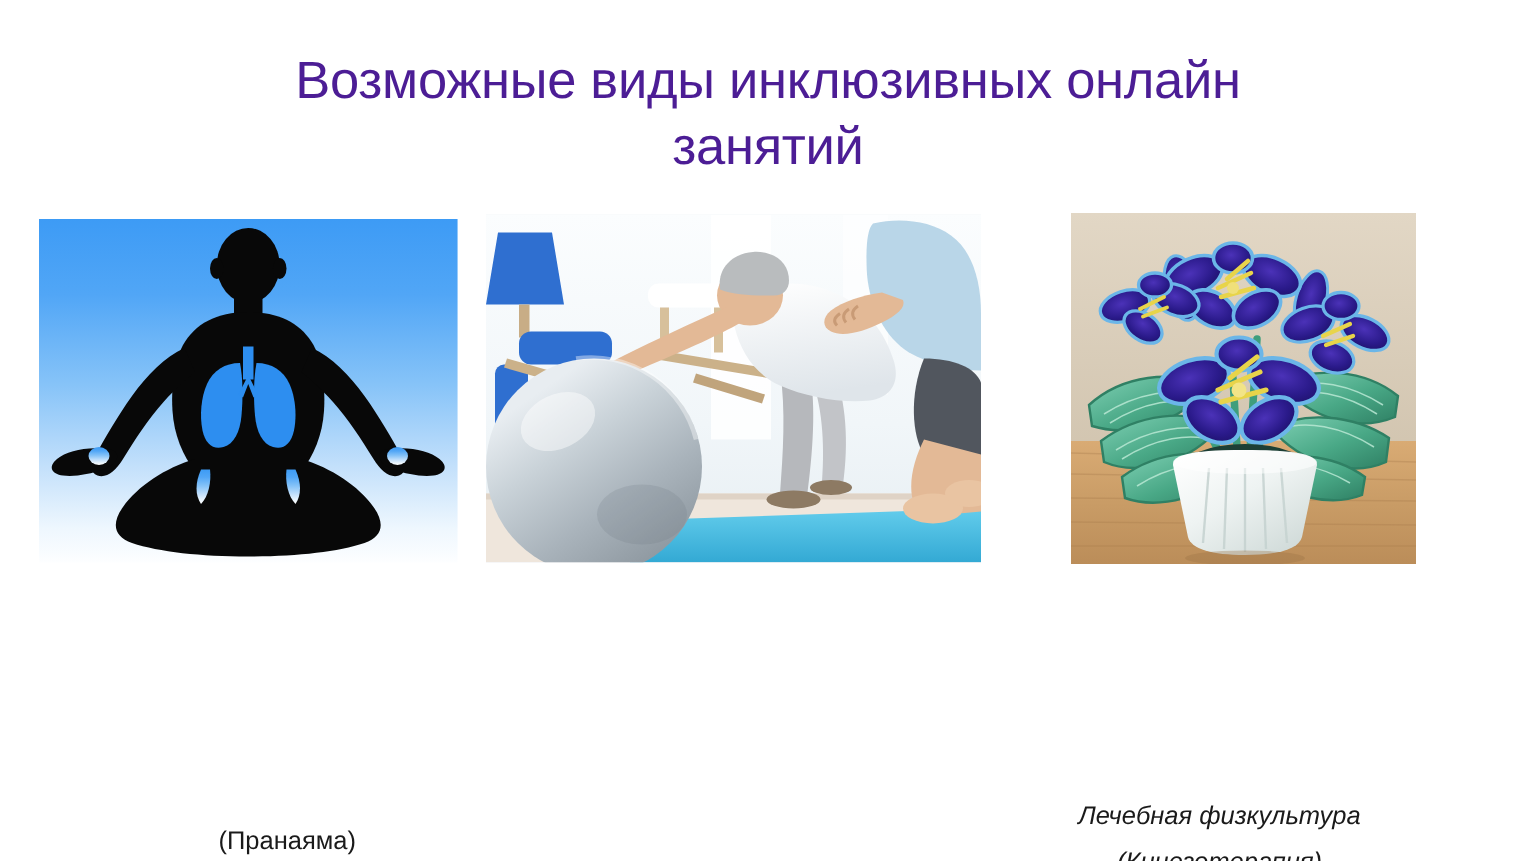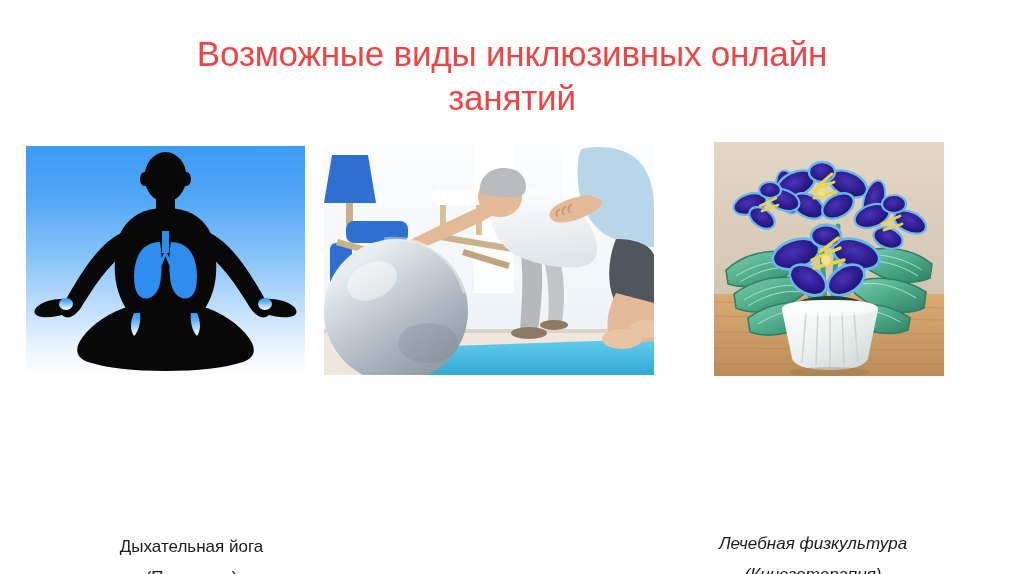--- a/index.html
+++ b/index.html
@@ -28,21 +28,21 @@
   #slide-title {
     position: absolute;
     left: 90px;
     top: 32px;
     width: 844px;
     text-align: center;
     font-size: 35px;
     font-weight: 400;
     line-height: 1.26;
     letter-spacing: -0.2px;
-    color: #ef4444;
+    color: #4c1d95;
     white-space: pre-line;
   }
 
   
   .card {
     position: absolute;
   }
   .photo {
     position: relative;
     overflow: hidden;
@@ -181,21 +181,20 @@
                    C 171 119 172 131 170 141
                    C 168 150 163 154 156 152
                    C 149 150 145 142 144 131
                    C 143 120 143 106 145 96 Z"></path>
 
           <path d="M139.5 104 L 133 117 L 136 119 L 139.5 110 L 143 119 L 146 117 Z"></path>
         </g>
       </svg>
     </div>
     <div class="caption" id="caption-yoga">
-      <span>Дыхательная йога</span>
       <span class="line2">(Пранаяма)</span>
     </div>
   </div>
 
   <div class="card" id="card-physio">
     <div class="photo" id="photo-physio">
       <svg width="330" height="232" viewBox="0 0 330 232">
         <defs>
           <linearGradient id="ballGrad" x1="0.25" y1="0.15" x2="0.8" y2="0.95">
             <stop offset="0%" stop-color="#e8edf1"></stop>

